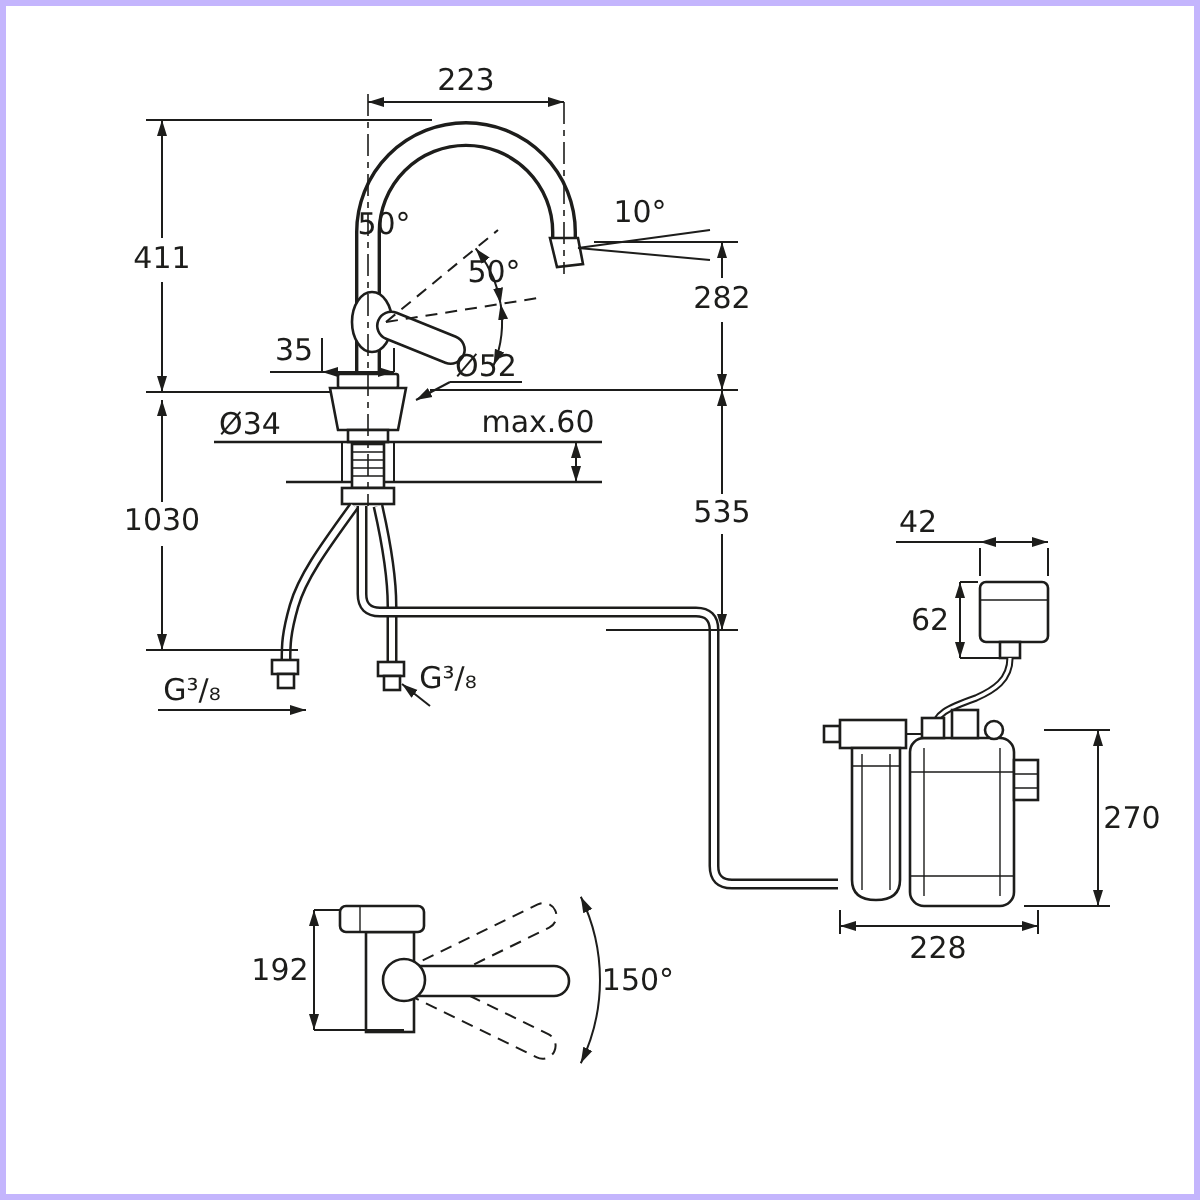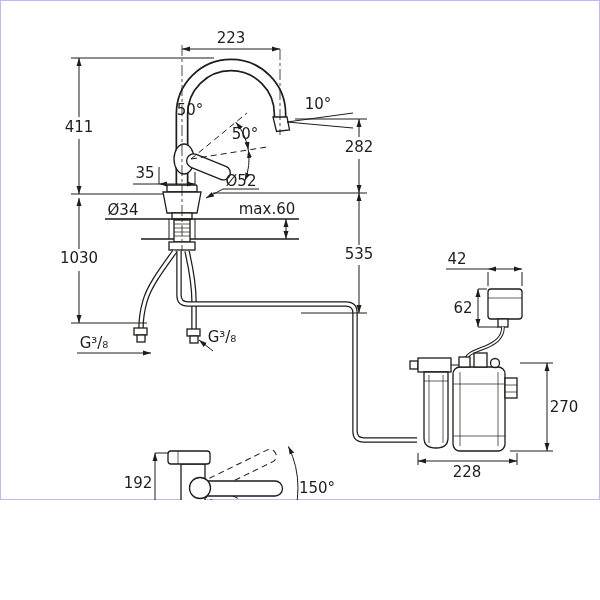--- a/index.html
+++ b/index.html
@@ -1,16 +1,16 @@
 <!DOCTYPE html>
 <html><head>
 <meta charset="utf-8">
 <style>
   html,body{margin:0;padding:0;background:#fff;}
-  .canvas{position:relative;width:600px;height:500px;background:#fff;border:1px solid #c4b5fd;box-sizing:border-box;}
+  .canvas{position:relative;width:600px;height:600px;background:#fff;border:3px solid #c4b5fd;box-sizing:border-box;}
   svg text{font-family:"DejaVu Sans",sans-serif;font-size:15px;fill:#1d1d1b;}
   .ln{stroke:#1d1d1b;stroke-width:1.3;fill:none}
   .t{stroke:#1d1d1b;stroke-width:1;fill:none}
   .t7{stroke:#1d1d1b;stroke-width:.7;fill:none}
   .dim{stroke:#1d1d1b;stroke-width:1;fill:none}
   .dash{stroke:#1d1d1b;stroke-width:1;fill:none;stroke-dasharray:6 4}
   .cl{stroke:#1d1d1b;stroke-width:.8;fill:none;stroke-dasharray:11 3 3 3}
   .part{fill:#fff;stroke:#1d1d1b;stroke-width:1.3}
   .tube-o{stroke:#1d1d1b;stroke-width:13;fill:none;stroke-linejoin:round}
   .tube-i{stroke:#fff;stroke-width:9.6;fill:none;stroke-linejoin:round}

